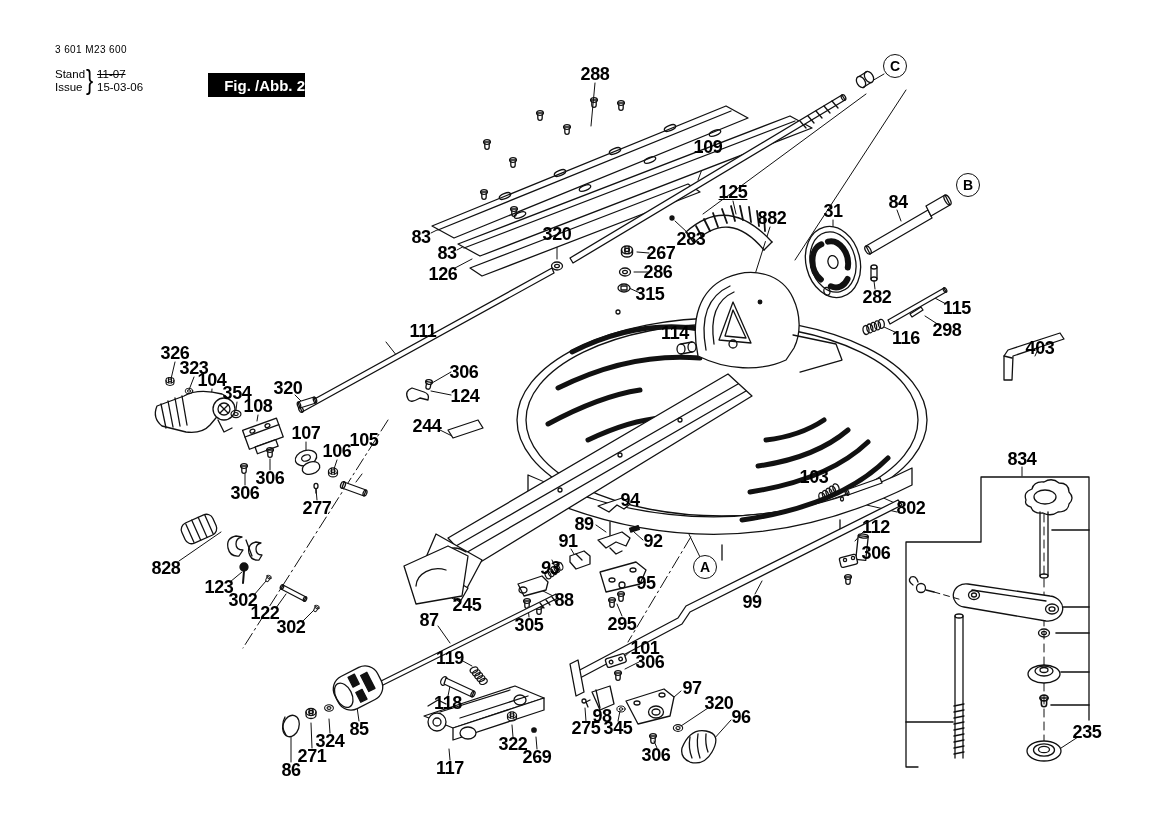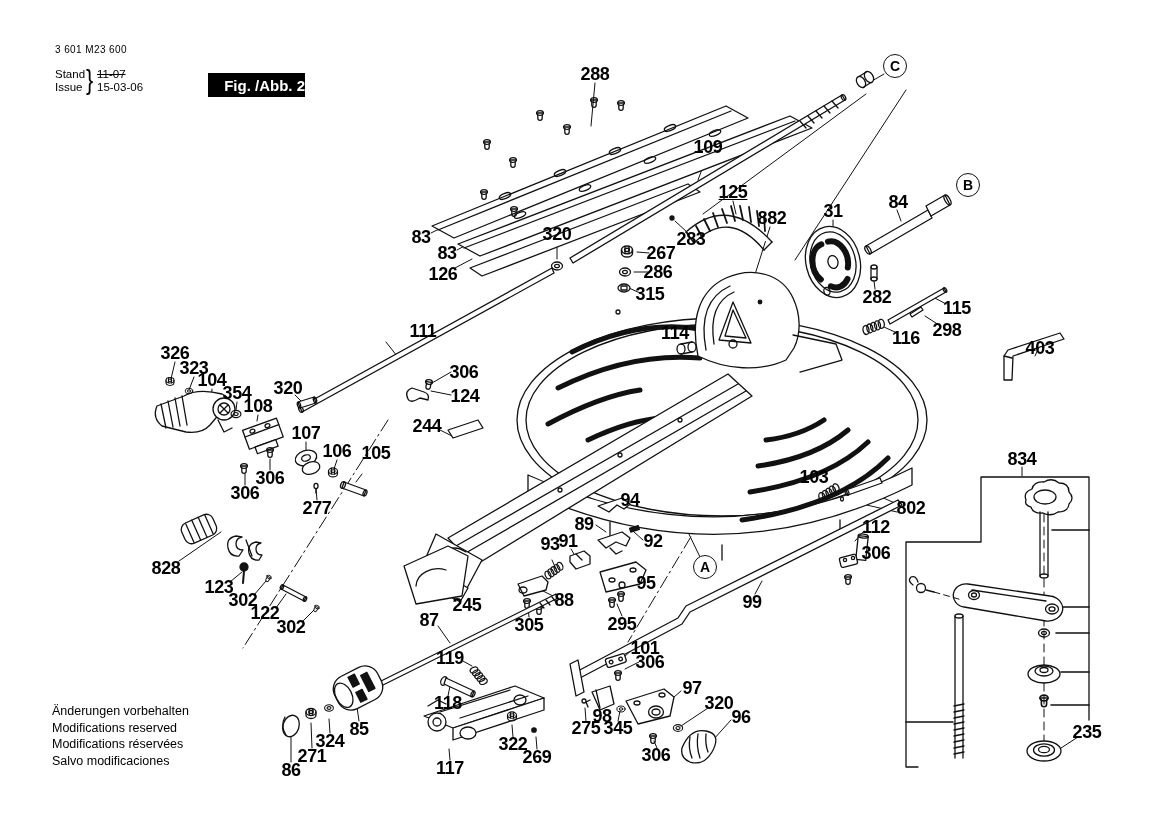--- a/index.html
+++ b/index.html
@@ -572,26 +572,20 @@
   <div class="brace">}</div>
   <div class="vals">
     <div class="strike">11-07</div>
     <div>15-03-06</div>
   </div>
   <div id="figbox">
     <span>Fig. /Abb. 2</span>
   </div>
 </div>
 
-<div id="footer">
-  <div>Änderungen vorbehalten</div>
-  <div>Modifications reserved</div>
-  <div>Modifications réservées</div>
-  <div>Salvo modificaciones</div>
-</div>
 
 <div id="labels">
       <div class="lbl" style="left: 595px; top: 74px;">288</div>
       <div class="lbl" style="left: 708px; top: 147px;">109</div>
       <div class="lbl" style="left: 733px; top: 192px; text-decoration: underline;">125</div>
       <div class="lbl" style="left: 772px; top: 218px;">882</div>
       <div class="lbl" style="left: 833px; top: 211px;">31</div>
       <div class="lbl" style="left: 898px; top: 202px;">84</div>
       <div class="lbl" style="left: 691px; top: 239px;">283</div>
       <div class="lbl" style="left: 661px; top: 253px;">267</div>
@@ -609,32 +603,32 @@
       <div class="lbl" style="left: 906px; top: 338px;">116</div>
       <div class="lbl" style="left: 1040px; top: 348px; text-align: right;">403</div>
       <div class="lbl" style="left: 175px; top: 353px;">326</div>
       <div class="lbl" style="left: 194px; top: 368px;">323</div>
       <div class="lbl" style="left: 212px; top: 380px;">104</div>
       <div class="lbl" style="left: 237px; top: 393px;">354</div>
       <div class="lbl" style="left: 258px; top: 406px;">108</div>
       <div class="lbl" style="left: 288px; top: 388px;">320</div>
       <div class="lbl" style="left: 306px; top: 433px;">107</div>
       <div class="lbl" style="left: 337px; top: 451px;">106</div>
-      <div class="lbl" style="left: 364px; top: 453px; margin-left: 12px;">105</div>
+      <div class="lbl" style="left: 364px; top: 440px;">105</div>
       <div class="lbl" style="left: 270px; top: 478px;">306</div>
       <div class="lbl" style="left: 245px; top: 493px;">306</div>
       <div class="lbl" style="left: 317px; top: 508px;">277</div>
       <div class="lbl" style="left: 464px; top: 372px;">306</div>
       <div class="lbl" style="left: 465px; top: 396px;">124</div>
       <div class="lbl" style="left: 427px; top: 426px;">244</div>
       <div class="lbl" style="left: 585px; top: 500px; margin-left: 45px;">94</div>
       <div class="lbl" style="left: 584px; top: 524px;">89</div>
       <div class="lbl" style="left: 653px; top: 541px;">92</div>
       <div class="lbl" style="left: 568px; top: 541px;">91</div>
-      <div class="lbl" style="left: 550px; top: 544px;">93</div>
+      <div class="lbl" style="left: 550px; top: 568px; font-style: italic;">93</div>
       <div class="lbl" style="left: 646px; top: 583px;">95</div>
       <div class="lbl" style="left: 564px; top: 600px;">88</div>
       <div class="lbl" style="left: 529px; top: 625px;">305</div>
       <div class="lbl" style="left: 622px; top: 624px;">295</div>
       <div class="lbl" style="left: 752px; top: 602px;">99</div>
       <div class="lbl" style="left: 814px; top: 477px;">103</div>
       <div class="lbl" style="left: 911px; top: 508px;">802</div>
       <div class="lbl" style="left: 876px; top: 527px;">112</div>
       <div class="lbl" style="left: 876px; top: 553px;">306</div>
       <div class="lbl" style="left: 1022px; top: 459px;">834</div>

